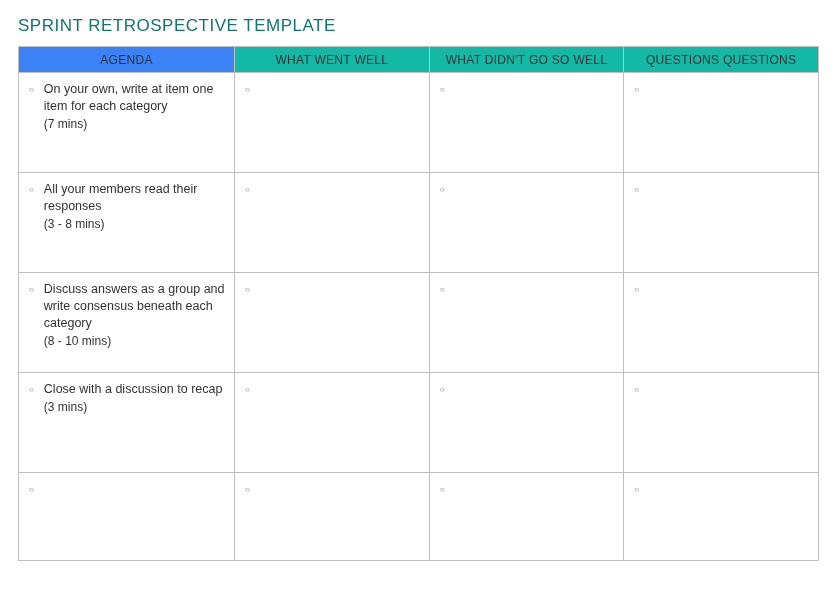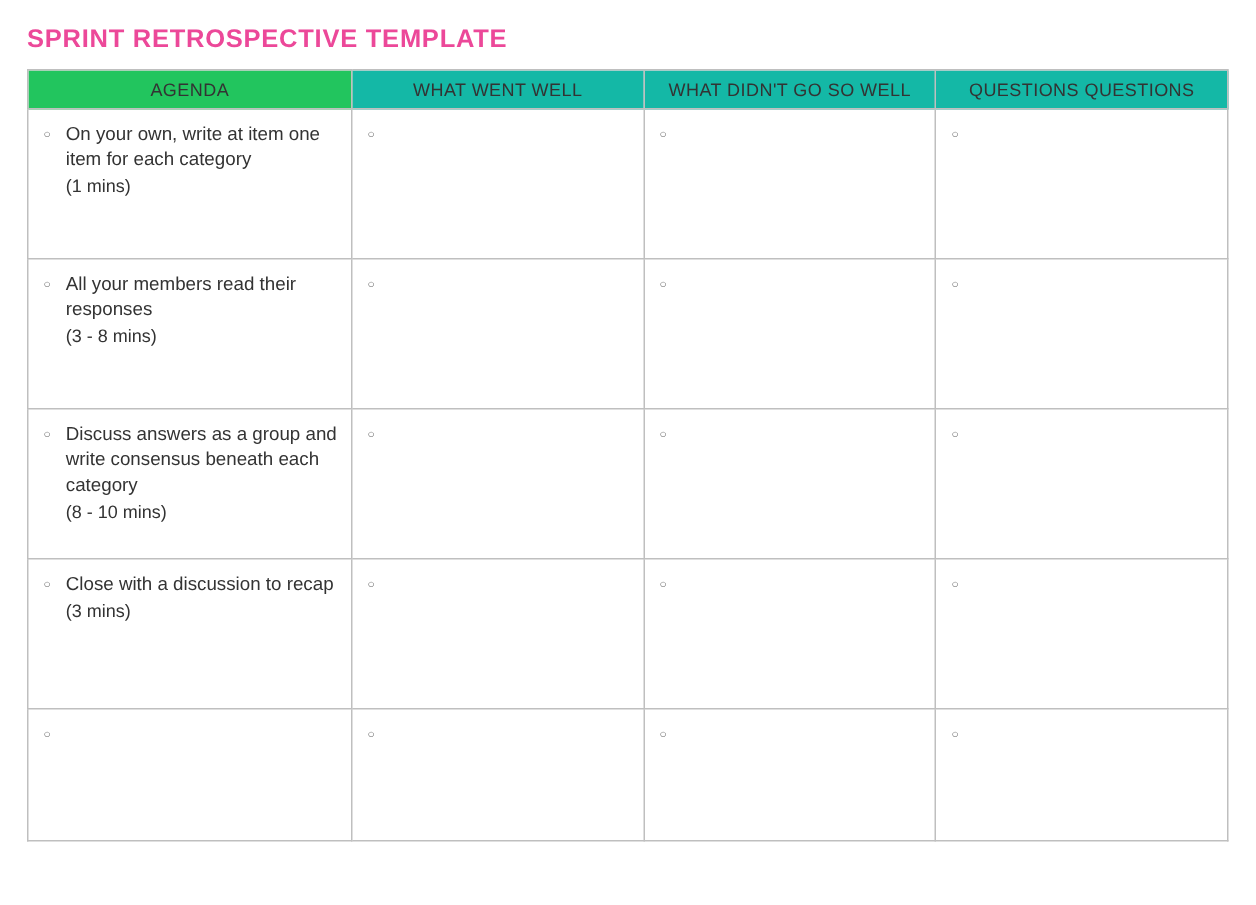--- a/index.html
+++ b/index.html
@@ -8,32 +8,32 @@
       padding: 0;
     }
     body {
       font-family: "Segoe UI", Arial, sans-serif;
       background: #ffffff;
       padding: 16px 18px;
       width: 837px;
     }
     .title {
       font-size: 17px;
-      font-weight: 700;
-      color: #ec4899;
+      font-weight: 400;
+      color: #0f766e;
       letter-spacing: 0.5px;
       margin-bottom: 10px;
     }
     table {
       border-collapse: collapse;
       width: 100%;
       table-layout: fixed;
     }
     th {
-      background: #22c55e;
+      background: #3b82f6;
       border: 1px solid #bfbfbf;
       padding: 5px 8px;
       font-size: 12px;
       font-weight: 400;
       color: #333;
       text-align: center;
       height: 26px;
       letter-spacing: 0.3px;
     }
     th.white-header {
@@ -98,21 +98,21 @@
       <th class="white-header">QUESTIONS QUESTIONS</th>
     </tr>
   </thead>
   <tbody>
     <tr>
       <td>
         <div class="cell-content">
           <span class="bullet">○</span>
           <div class="item-text">
             <div class="item-main">On your own, write at item one item for each category</div>
-            <div class="item-time">(1 mins)</div>
+            <div class="item-time">(7 mins)</div>
           </div>
         </div>
       </td>
       <td>
         <div class="cell-content">
           <span class="bullet">○</span>
           <span class="item-text"></span>
         </div>
       </td>
       <td>

